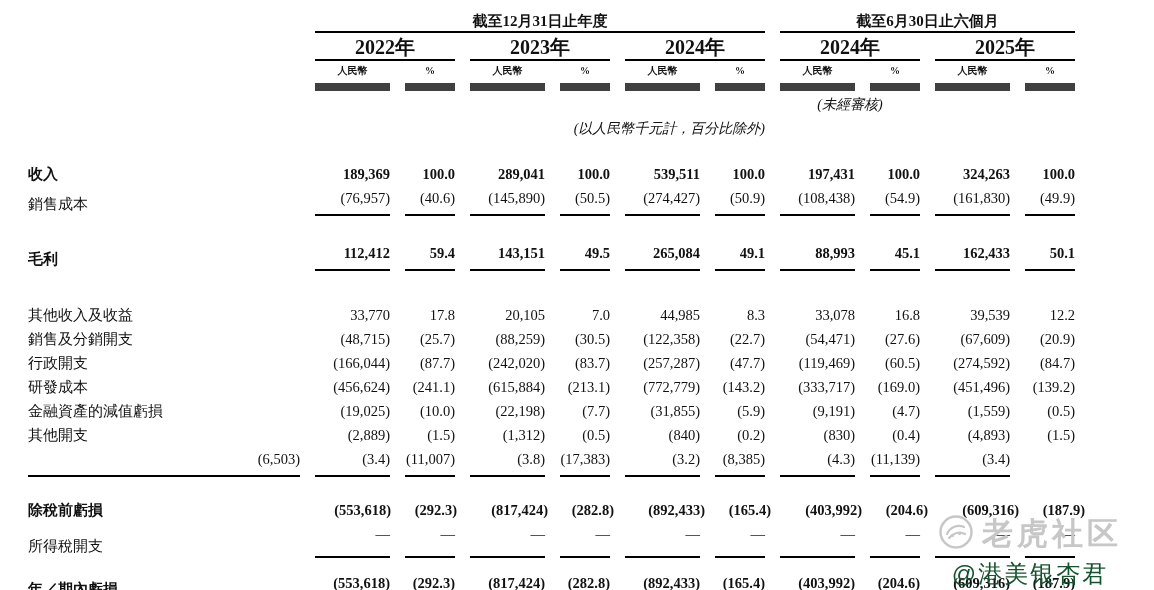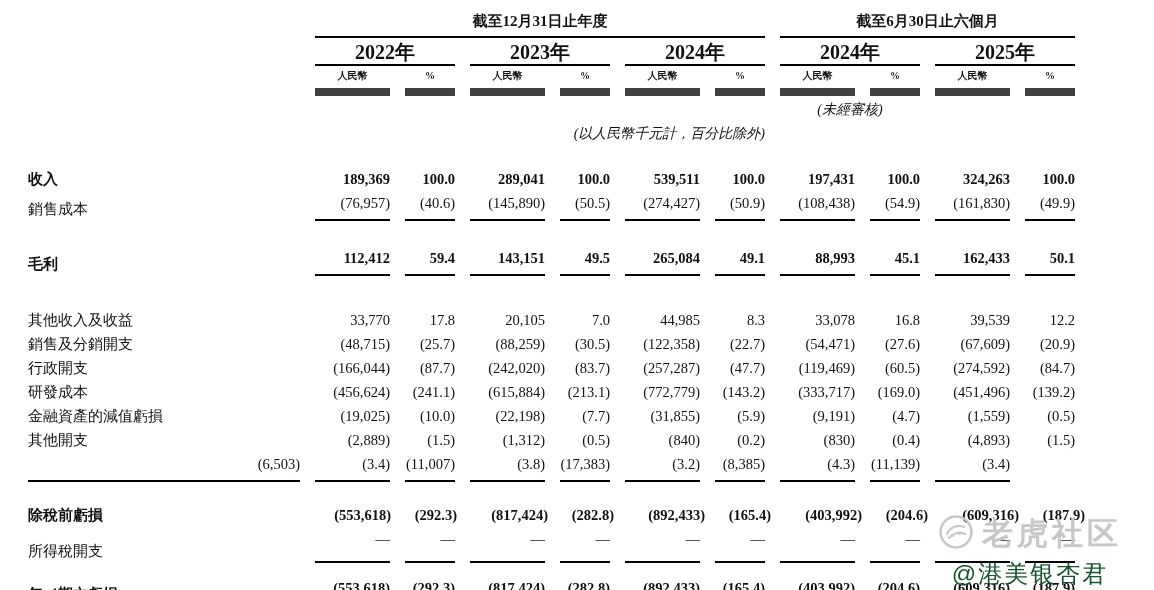--- a/index.html
+++ b/index.html
@@ -17,21 +17,21 @@
   .row {
     display: grid;
     grid-template-columns: 272px 75px 50px 75px 50px 75px 50px 75px 50px 75px 50px;
     column-gap: 15px;
     align-items: end;
   }
 
   
   .hdr-title {
     font-weight: bold; text-align: center; font-size: 15px; line-height: 19px;
-    padding-bottom: 5px; border-bottom: 2.5px solid #000;
+    border-bottom: 2.5px solid #000;
   }
   .span-annual  { grid-column: 2 / 8; }
   .span-interim { grid-column: 8 / 12; }
   .hdr-year {
     font-weight: bold; text-align: center; font-size: 20px; line-height: 19px;
     margin-top: 5px; padding-bottom: 2px; border-bottom: 2px solid #000;
   }
   .yg1 { grid-column: 2 / 4; }  .yg2 { grid-column: 4 / 6; }
   .yg3 { grid-column: 6 / 8; }  .yg4 { grid-column: 8 / 10; }
   .yg5 { grid-column: 10 / 12; }

